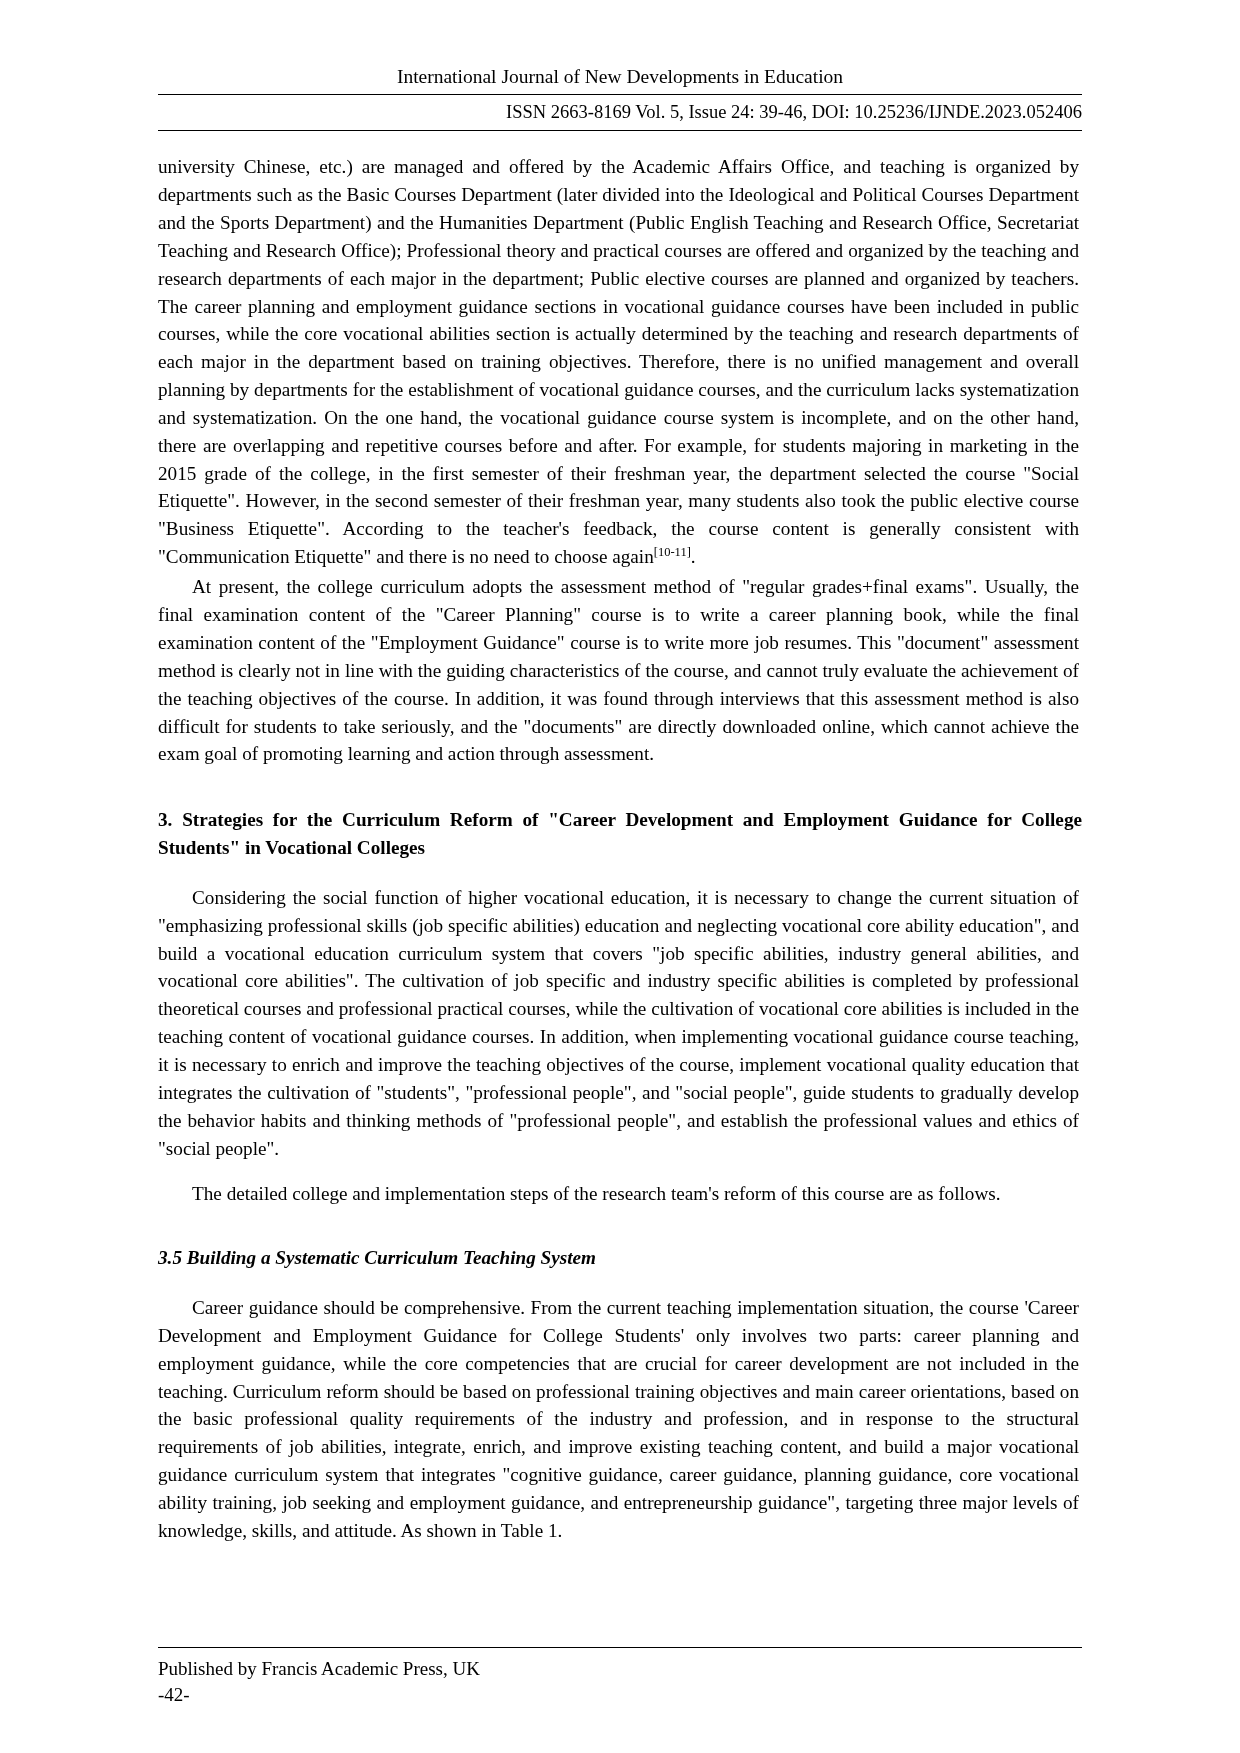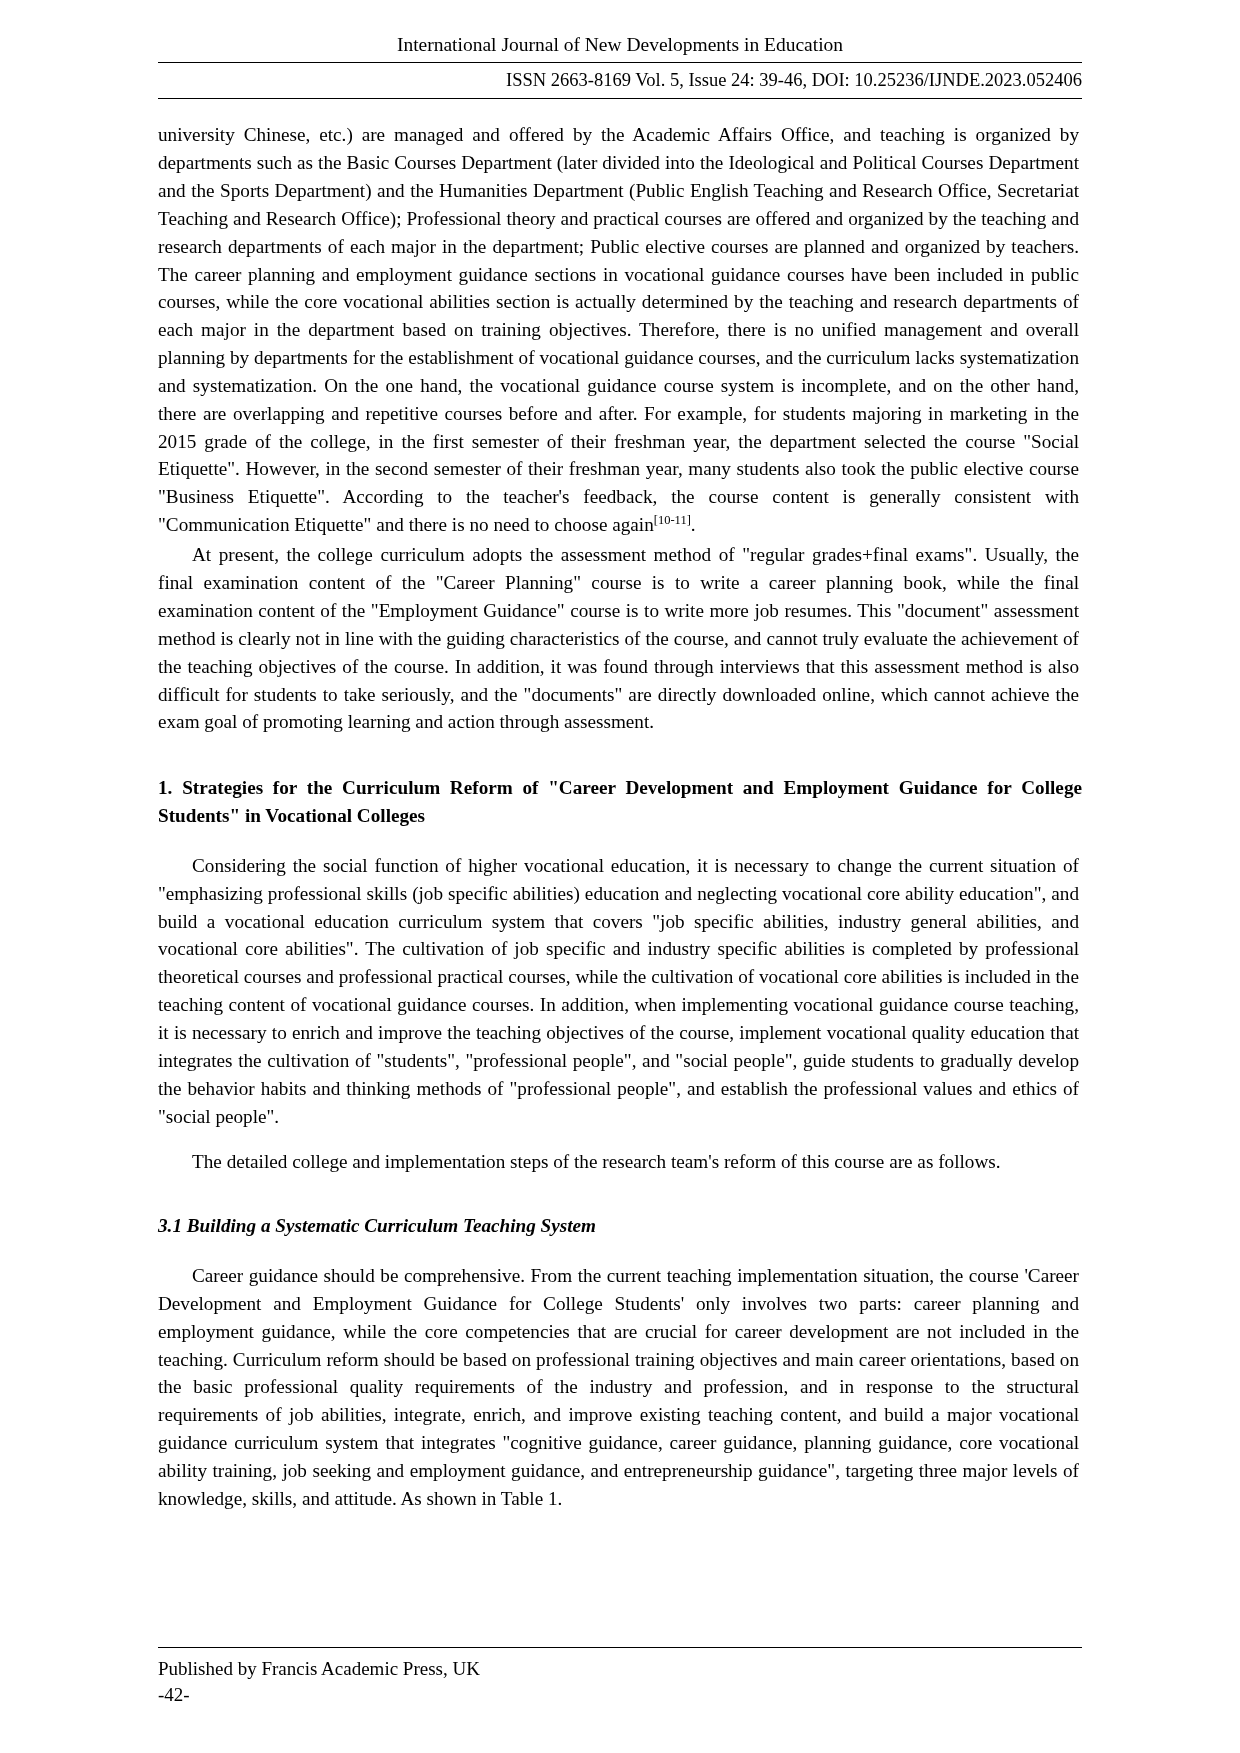--- a/index.html
+++ b/index.html
@@ -10,21 +10,21 @@
   body {
     width: 1240px;
     min-height: 1753px;
     font-family: "Liberation Serif", "DejaVu Serif", serif;
     color: #000000;
   }
   .page {
     width: 1240px;
     min-height: 1753px;
     box-sizing: border-box;
-    padding: 32px 158px 40px 158px;
+    padding: 64px 158px 40px 158px;
     position: relative;
   }
   
   .header {
     text-align: center;
   }
   .journal-title {
     font-size: 19.5px;
     line-height: 1.35;
     border-bottom: 1.6px solid #000;
@@ -109,31 +109,31 @@
     <div class="issn-line">ISSN 2663-8169 Vol. 5, Issue 24: 39-46, DOI: 10.25236/IJNDE.2023.052406</div>
   </div>
 
   <div class="content">
 
     <p class="body-par"><span>university Chinese, etc.) are managed and offered by the Academic Affairs Office, and teaching is organized by departments such as the Basic Courses Department (later divided into the Ideological and Political Courses Department and the Sports Department) and the Humanities Department (Public English Teaching and Research Office, Secretariat Teaching and Research Office); Professional theory and practical courses are offered and organized by the teaching and research departments of each major in the department; Public elective courses are planned and organized by teachers. The career planning and employment guidance sections in vocational guidance courses have been included in public courses, while the core vocational abilities section is actually determined by the teaching and research departments of each major in the department based on training objectives. Therefore, there is no unified management and overall planning by departments for the establishment of vocational guidance courses, and the curriculum lacks systematization and systematization. On the one hand, the vocational guidance course system is incomplete, and on the other hand, there are overlapping and repetitive courses before and after. For example, for students majoring in marketing in the 2015 grade of the college, in the first semester of their freshman year, the department selected the course "Social Etiquette". However, in the second semester of their freshman year, many students also took the public elective course "Business Etiquette". According to the teacher's feedback, the course content is generally consistent with "Communication Etiquette" and there is no need to choose again</span><span class="sup">[10-11]</span><span>.</span></p>
 
 
     <p class="body-par indent">At present, the college curriculum adopts the assessment method of "regular grades+final exams". Usually, the final examination content of the "Career Planning" course is to write a career planning book, while the final examination content of the "Employment Guidance" course is to write more job resumes. This "document" assessment method is clearly not in line with the guiding characteristics of the course, and cannot truly evaluate the achievement of the teaching objectives of the course. In addition, it was found through interviews that this assessment method is also difficult for students to take seriously, and the "documents" are directly downloaded online, which cannot achieve the exam goal of promoting learning and action through assessment.</p>
 
-    <h2 class="section-head">1. Strategies for the Curriculum Reform of "Career Development and Employment Guidance for College Students" in Vocational Colleges</h2>
+    <h2 class="section-head">3. Strategies for the Curriculum Reform of "Career Development and Employment Guidance for College Students" in Vocational Colleges</h2>
 
     <div class="gap-med"></div>
 
     <p class="body-par indent">Considering the social function of higher vocational education, it is necessary to change the current situation of "emphasizing professional skills (job specific abilities) education and neglecting vocational core ability education", and build a vocational education curriculum system that covers "job specific abilities, industry general abilities, and vocational core abilities". The cultivation of job specific and industry specific abilities is completed by professional theoretical courses and professional practical courses, while the cultivation of vocational core abilities is included in the teaching content of vocational guidance courses. In addition, when implementing vocational guidance course teaching, it is necessary to enrich and improve the teaching objectives of the course, implement vocational quality education that integrates the cultivation of "students", "professional people", and "social people", guide students to gradually develop the behavior habits and thinking methods of "professional people", and establish the professional values and ethics of "social people".</p>
 
     <div class="gap-small"></div>
 
     <p class="body-par indent">The detailed college and implementation steps of the research team's reform of this course are as follows.</p>
 
-    <h3 class="minor-head">3.1 Building a Systematic Curriculum Teaching System</h3>
+    <h3 class="minor-head">3.5 Building a Systematic Curriculum Teaching System</h3>
 
     <div class="gap-med"></div>
 
     <p class="body-par indent">Career guidance should be comprehensive. From the current teaching implementation situation, the course 'Career Development and Employment Guidance for College Students' only involves two parts: career planning and employment guidance, while the core competencies that are crucial for career development are not included in the teaching. Curriculum reform should be based on professional training objectives and main career orientations, based on the basic professional quality requirements of the industry and profession, and in response to the structural requirements of job abilities, integrate, enrich, and improve existing teaching content, and build a major vocational guidance curriculum system that integrates "cognitive guidance, career guidance, planning guidance, core vocational ability training, job seeking and employment guidance, and entrepreneurship guidance", targeting three major levels of knowledge, skills, and attitude. As shown in Table 1.</p>
 
   </div>
 
   <div class="footer">
     <div class="footer-line">Published by Francis Academic Press, UK</div>
     <div class="page-num">-42-</div>

